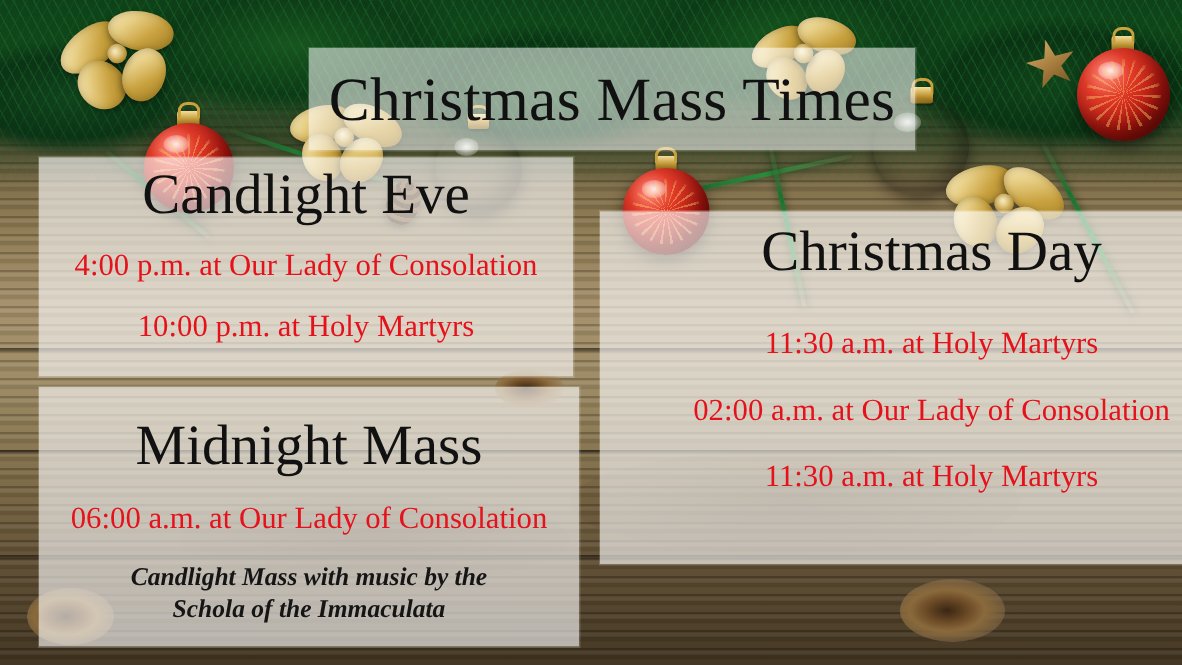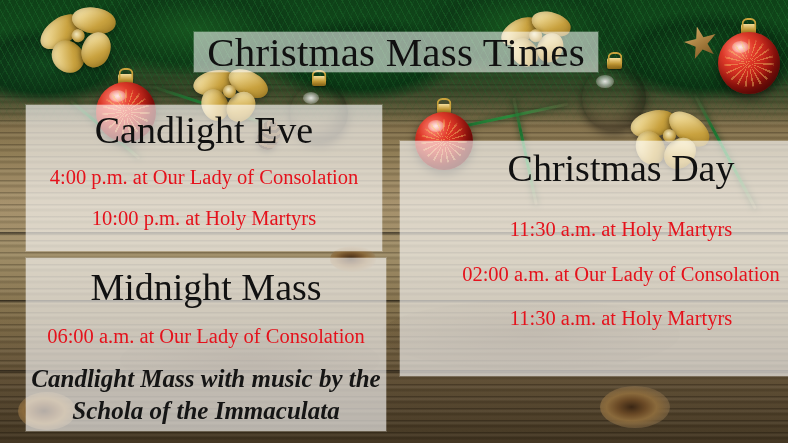--- a/index.html
+++ b/index.html
@@ -93,21 +93,21 @@
   .panel{position:absolute;background:rgba(255,255,255,.62);
     backdrop-filter:blur(.5px);
     box-shadow:0 0 0 1px rgba(255,255,255,.18);
     display:flex;flex-direction:column;align-items:center;justify-content:center;
     text-align:center;}
   .panel.title-panel{background:rgba(255,255,255,.55);}
 
   .title-txt{font-size:41px;color:#111;line-height:1;letter-spacing:.2px;}
   .p-head{font-size:38px;color:#111;line-height:1.05;}
   .p-time{font-size:20.5px;color:#e5121c;line-height:1.25;}
-  .p-note{font-size:25px;color:#151515;font-style:italic;font-weight:bold;line-height:1.28;}
+  .p-note{font-size:17px;color:#151515;font-style:italic;font-weight:bold;line-height:1.28;}
 </style>
 </head>
 <body>
 
 <div id="stage">
 
   <div class="wood"></div>
   <div class="plank-line" style="top:232px"></div>
   <div class="plank-line" style="top:300px"></div>
   <div class="plank-line" style="top:370px"></div>
@@ -182,21 +182,21 @@
   </div>
 
   <div class="bow" style="left:636px;top:98px;transform:rotate(14deg)">
     <i style="left:0;top:8px;width:46px;height:26px;transform:rotate(-26deg)"></i>
     <i style="left:36px;top:4px;width:46px;height:26px;transform:rotate(24deg)"></i>
     <i style="left:12px;top:28px;width:28px;height:34px;transform:rotate(-40deg)"></i>
     <i style="left:42px;top:26px;width:28px;height:34px;transform:rotate(32deg)"></i>
     <i class="knot" style="left:35px;top:22px"></i>
   </div>
 
-  <div class="panel title-panel" style="left:194px;top:32px;width:404px;height:40px">
+  <div class="panel title-panel" style="left:206px;top:32px;width:404px;height:68px">
     <div class="title-txt">Christmas Mass Times</div>
   </div>
 
   <div class="panel" style="left:26px;top:105px;width:356px;height:140px;justify-content:flex-start;padding-top:6px">
     <div class="p-head">Candlight Eve</div>
     <div class="p-time" style="margin-top:14px">4:00 p.m. at Our Lady of Consolation</div>
     <div class="p-time" style="margin-top:15px">10:00 p.m. at Holy Martyrs</div>
   </div>
 
   <div class="panel" style="left:400px;top:141px;width:442px;height:227px;justify-content:flex-start;padding-top:8px">

